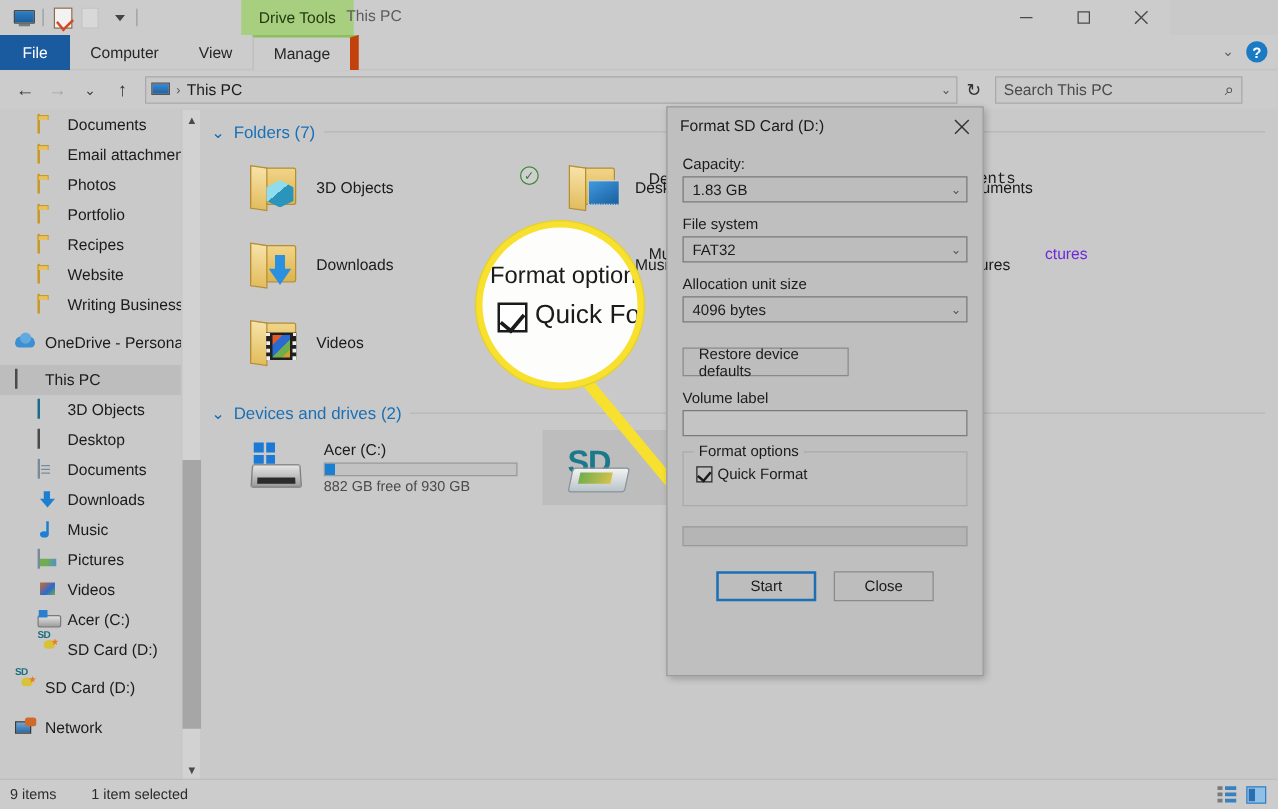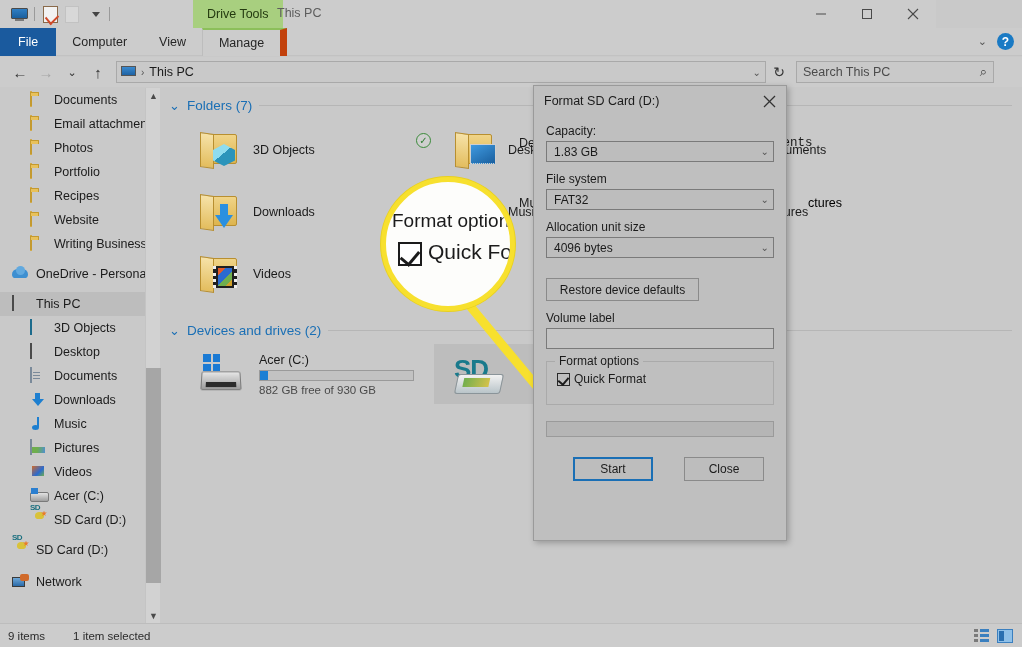--- a/index.html
+++ b/index.html
@@ -360,21 +360,21 @@
     height: 21px; border: 1px solid #7a7a7a; background: #bdbdbd;
     display:flex; align-items:center; padding: 0 4px 0 7px; font-size: 12px; color:#1b1b1b;
   }
   .combo .val { flex: 1; }
   .combo .chev { color:#555; font-size: 10px; }
   .btn {
     border: 1px solid #8a8a8a; background: #bdbdbd; font-size: 12px; color:#1b1b1b;
     height: 23px; display:flex; align-items:center; justify-content:center; padding: 0 12px;
   }
   .restore-row { margin-top: 20px; }
-  .restore-btn { width: 153px; }
+  .restore-btn { width: 133px; }
   .textinput {
     height: 21px; border: 1px solid #7a7a7a; background: #c4c4c4;
   }
   .group-box {
     margin-top: 12px; border: 1px solid #aaaaaa; padding: 10px 10px 18px 10px; position: relative;
   }
   .group-legend {
     position:absolute; left: 8px; top: -8px; background:#bfbfbf; padding: 0 4px;
     font-size: 12px; color:#1b1b1b;
   }
@@ -388,21 +388,21 @@
     border-right:2px solid #1b1b1b; border-bottom:2px solid #1b1b1b; transform: rotate(40deg);
   }
   .chk-lbl { font-size: 12px; color:#1b1b1b; }
   .progress {
     margin-top: 16px; height: 16px; border: 1px solid #9a9a9a; background: #b5b5b5;
   }
   .dlg-btns { display:flex; justify-content:center; gap: 14px; margin-top: 20px; }
   .dlg-btn {
     width: 80px; height: 24px; font-size: 12px; color:#1b1b1b;
     background:#bdbdbd; border:1px solid #8a8a8a;
-    display:flex; align-items:center; justify-content:center;margin-left:17px;
+    display:flex; align-items:center; justify-content:center;
   }
   .dlg-btn.primary { border: 2px solid #1a6fb5; }
 
   
   .statusbar {
     position:absolute; left:0; bottom:0; width:1022px; height:24px;
     background:#cccccc; border-top:1px solid #bdbdbd;
     display:flex; align-items:center; padding: 0 8px; gap: 28px;
   }
   .st-txt { font-size: 11.5px; color:#2b2b2b; }
@@ -691,21 +691,21 @@
         <div class="sd-right">
           <div class="sd-lbl">SD</div>
           <div class="sd-redbar"></div>
           <div class="sd-sub">2.1</div>
         </div>
       </div>
     </div>
   </div>
 
   <div style="position:absolute; left:760px; top:136px; font-size:12.5px; color:#1b1b1b; z-index:5;font-family:Liberation Mono, monospace;">cuments</div>
-  <div style="position:absolute; left:808px; top:196px; font-size:12.5px; color:#000000; z-index:5;">ctures</div>
+  <div style="position:absolute; left:836px; top:196px; font-size:12.5px; color:#6d28d9; z-index:5;">ctures</div>
   <div style="position:absolute; left:519px; top:136px; font-size:12.5px; color:#1b1b1b; z-index:5;">De</div>
   <div style="position:absolute; left:519px; top:196px; font-size:12.5px; color:#1b1b1b; z-index:5;">Mu</div>
 
   <svg class="callout-line">
     <line x1="455" y1="288" x2="548" y2="400" stroke="#f7e02e" stroke-width="9" stroke-linecap="round"></line>
   </svg>
   <div class="dot-end" style="left:542px; top:392px;"></div>
 
   <div class="magnifier">
     <div class="mag-inner">

